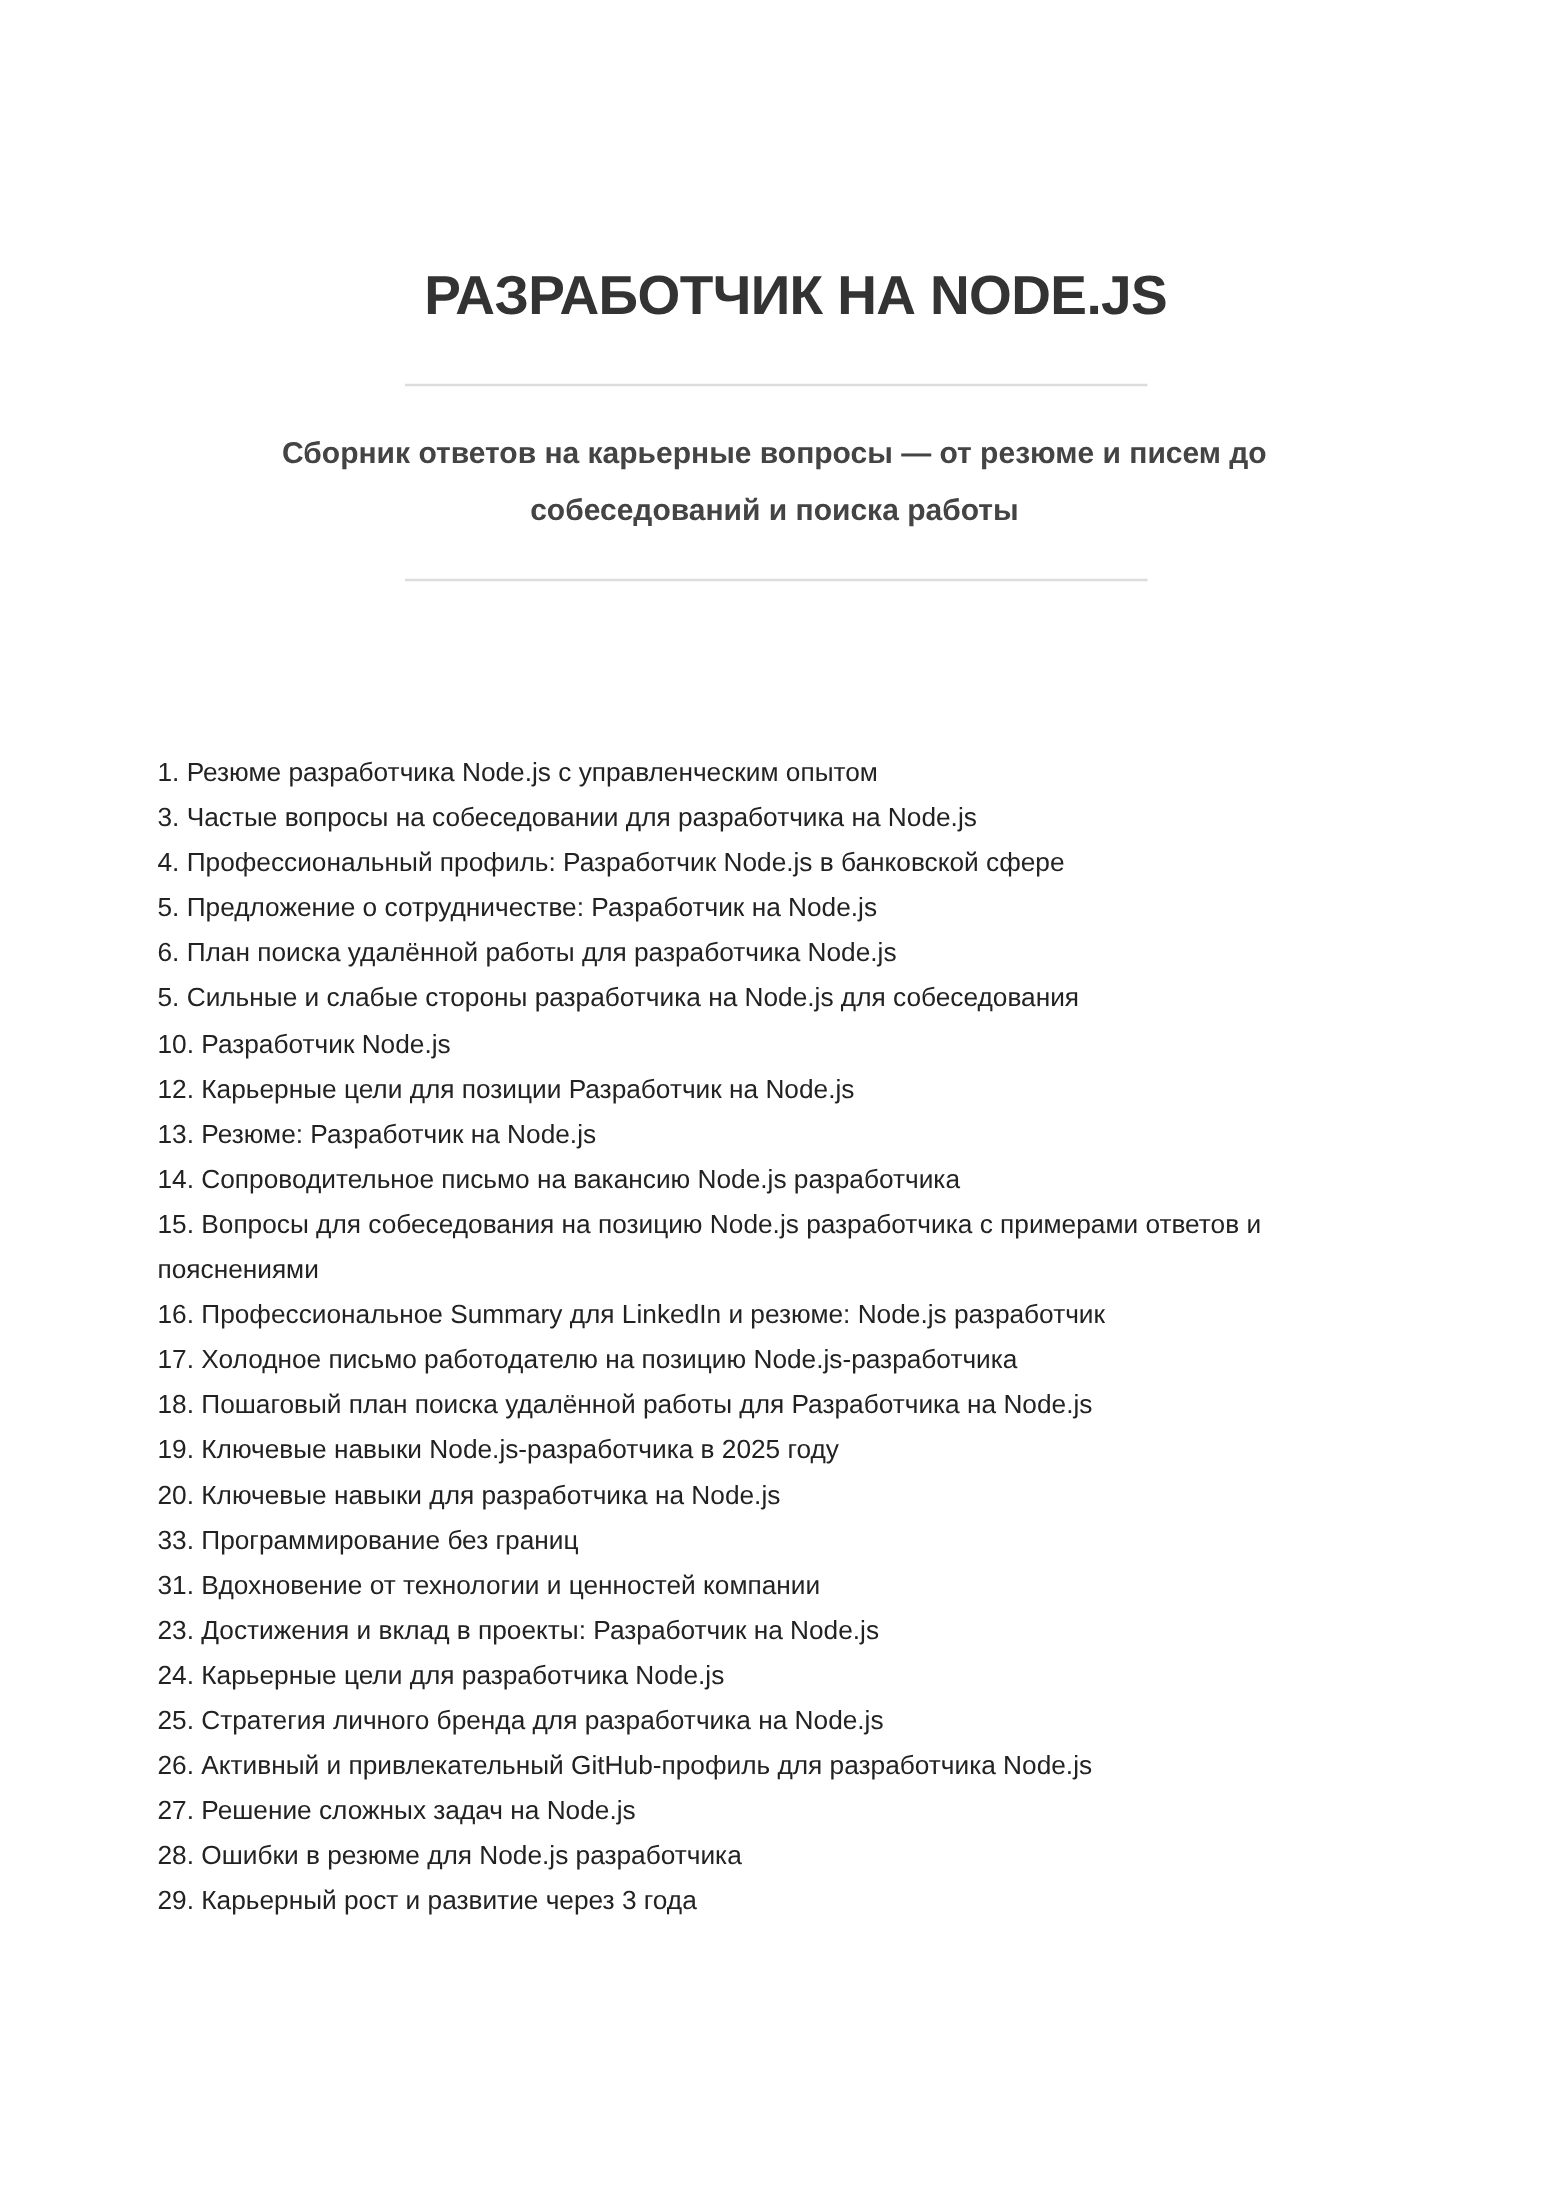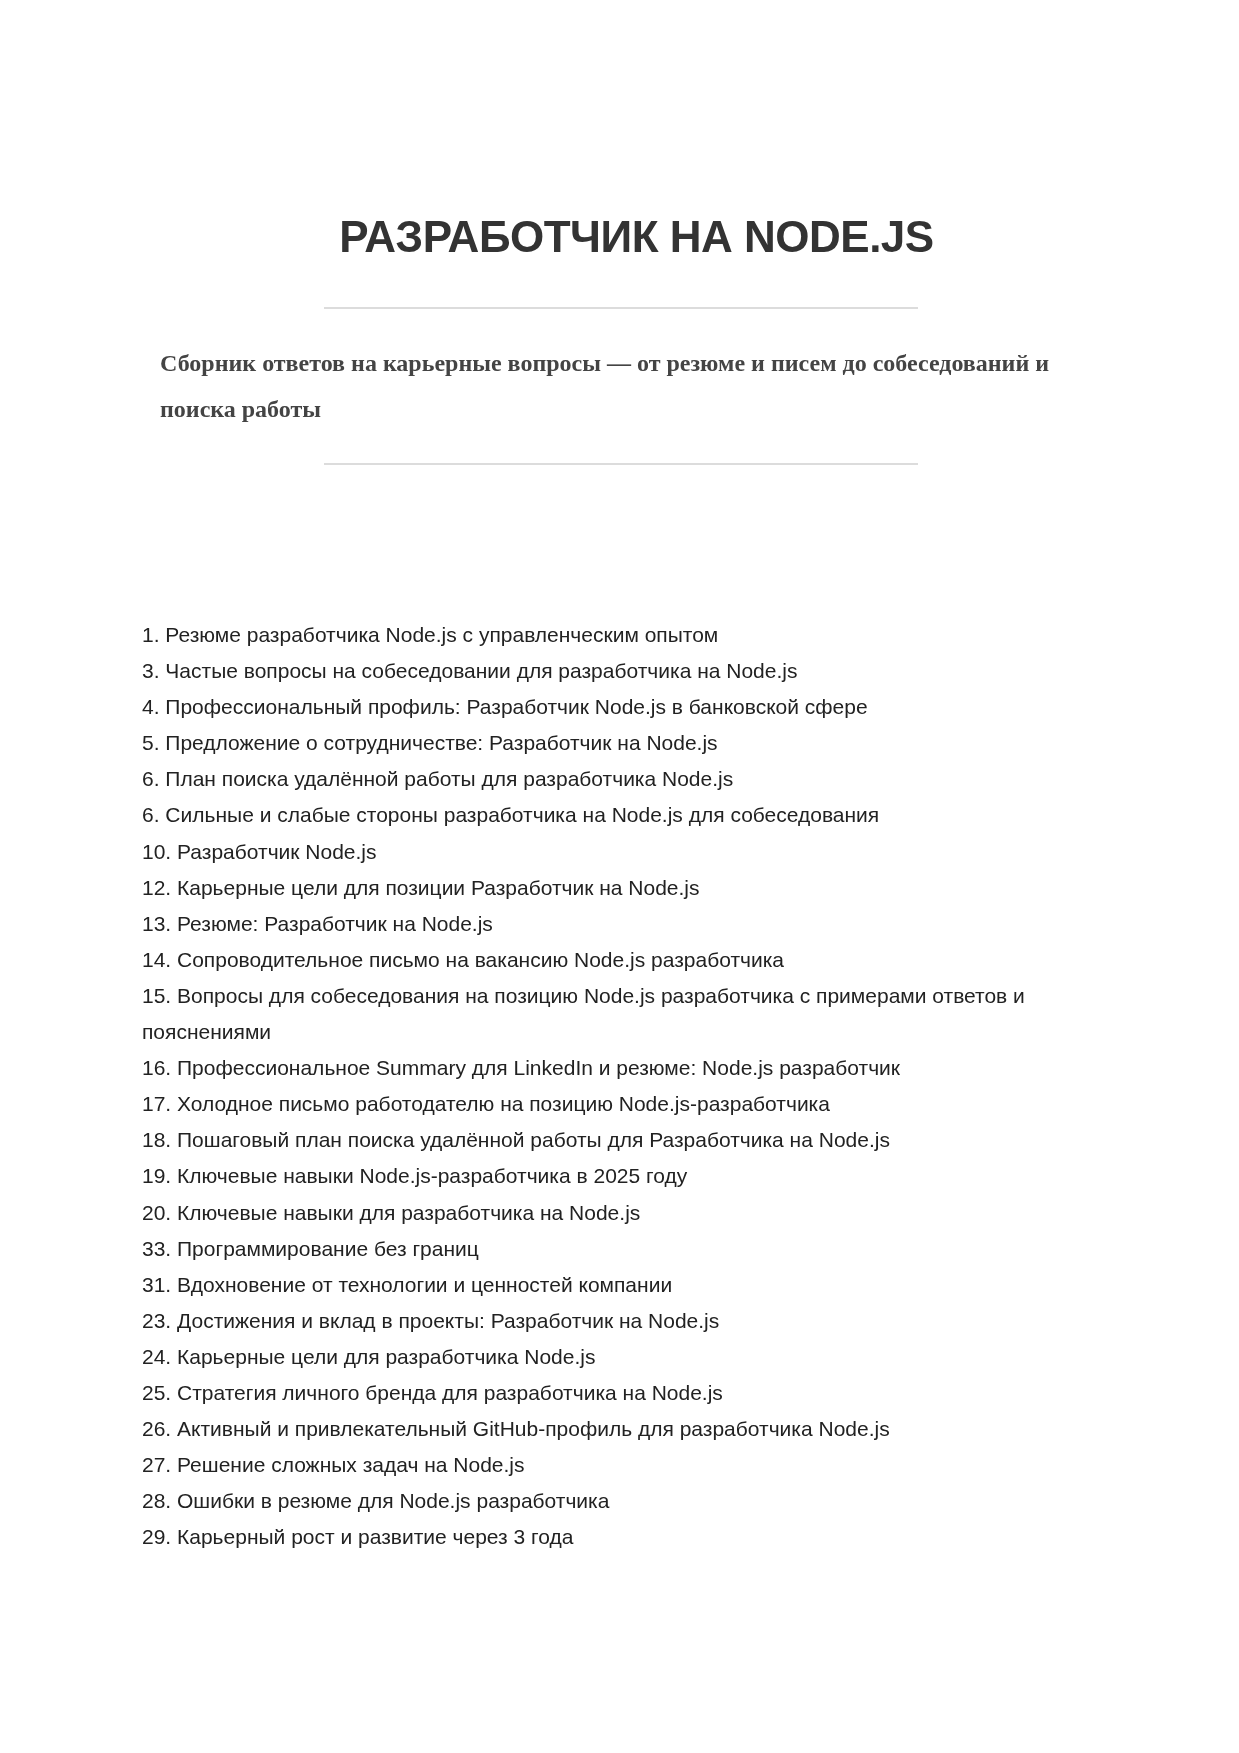--- a/index.html
+++ b/index.html
@@ -4,41 +4,41 @@
 <style>
   html, body { margin: 0; padding: 0; background: #ffffff; }
   body { width: 1239px; height: 1753px; position: relative; overflow: hidden;
          font-family: "DejaVu Sans", "Liberation Sans", sans-serif; color: #333333; }
   .title { position: absolute; left: 0; width: 1239px; top: 178px; text-align: center;
            font-size: 44px; font-weight: bold; color: #333333; letter-spacing: -0.5px;
            font-family: Liberation Sans, sans-serif; line-height: 60px; padding-left: 17px; }
   .rule { position: absolute; left: 324px; width: 594px; height: 2px; background: #dcdcdc; }
   .rule.top { top: 307px; }
   .rule.bottom { top: 463px; }
-  .subtitle { position: absolute; left: 160px; width: 919px; top: 340px; text-align: left;
+  .subtitle { position: absolute; left: 160px; width: 919px; top: 340px; text-align: center;
               font-size: 24px; font-weight: bold; color: #444444; line-height: 46px;
-              font-family: Liberation Serif, serif; }
-  .toc { position: absolute; left: 126px; top: 601px; width: 960px; margin: 16px; padding: 0; list-style: none; }
+              font-family: Liberation Sans, sans-serif; }
+  .toc { position: absolute; left: 126px; top: 601px; width: 960px; margin: 0; padding: 0; list-style: none; }
   .toc li { font-family: "Liberation Sans", sans-serif; font-size: 21px; line-height: 36.1px; color: #222222; }
 </style>
 </head>
 <body>
 
 <h1 class="title">РАЗРАБОТЧИК НА NODE.JS</h1>
 <div class="rule top"></div>
 <div class="subtitle">Сборник ответов на карьерные вопросы — от резюме и писем до собеседований и поиска работы</div>
 <div class="rule bottom"></div>
 
 <ul class="toc">
   <li>1. Резюме разработчика Node.js с управленческим опытом</li>
   <li>3. Частые вопросы на собеседовании для разработчика на Node.js</li>
   <li>4. Профессиональный профиль: Разработчик Node.js в банковской сфере</li>
   <li>5. Предложение о сотрудничестве: Разработчик на Node.js</li>
   <li>6. План поиска удалённой работы для разработчика Node.js</li>
-  <li>6. Сильные и слабые стороны разработчика на Node.js для собеседования</li>
+  <li>5. Сильные и слабые стороны разработчика на Node.js для собеседования</li>
   <li>10. Разработчик Node.js</li>
   <li>12. Карьерные цели для позиции Разработчик на Node.js</li>
   <li>13. Резюме: Разработчик на Node.js</li>
   <li>14. Сопроводительное письмо на вакансию Node.js разработчика</li>
   <li>15. Вопросы для собеседования на позицию Node.js разработчика с примерами ответов и пояснениями</li>
   <li>16. Профессиональное Summary для LinkedIn и резюме: Node.js разработчик</li>
   <li>17. Холодное письмо работодателю на позицию Node.js-разработчика</li>
   <li>18. Пошаговый план поиска удалённой работы для Разработчика на Node.js</li>
   <li>19. Ключевые навыки Node.js-разработчика в 2025 году</li>
   <li>20. Ключевые навыки для разработчика на Node.js</li>

